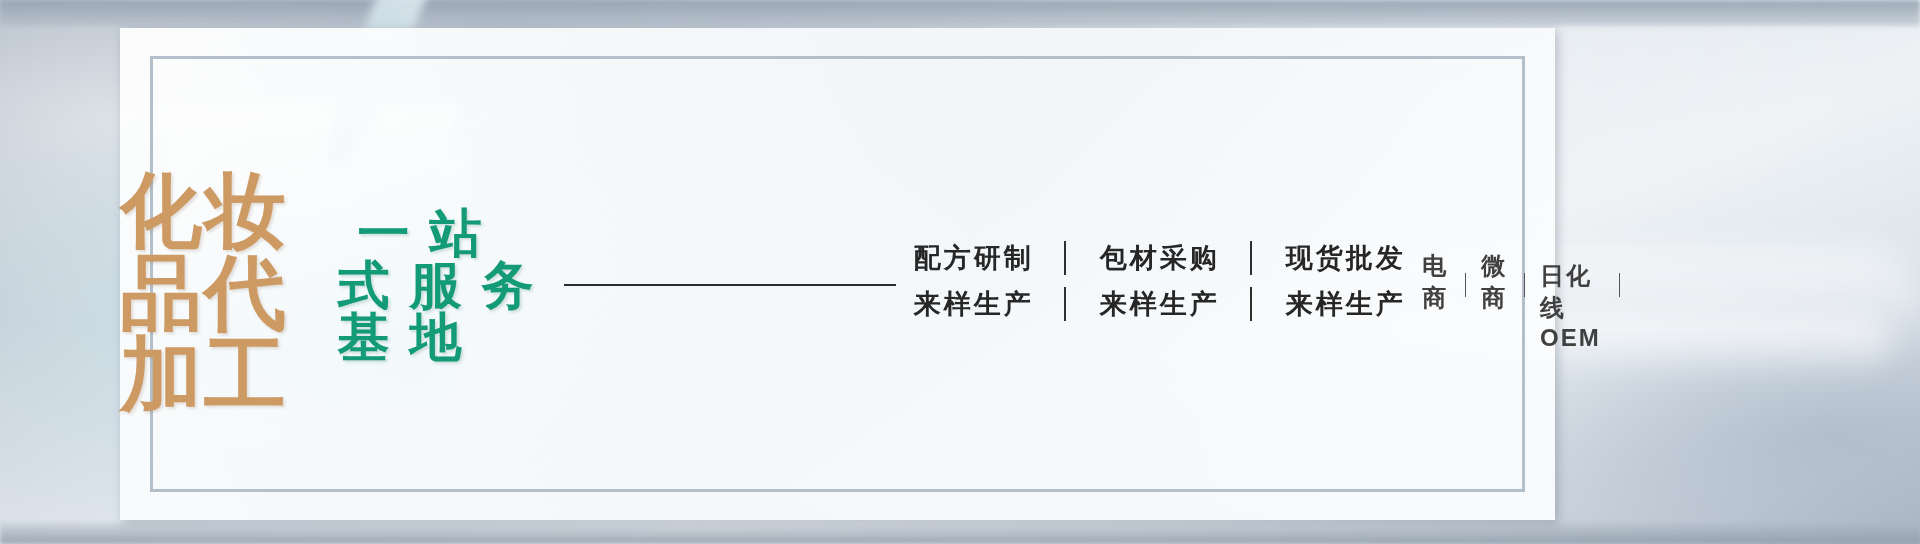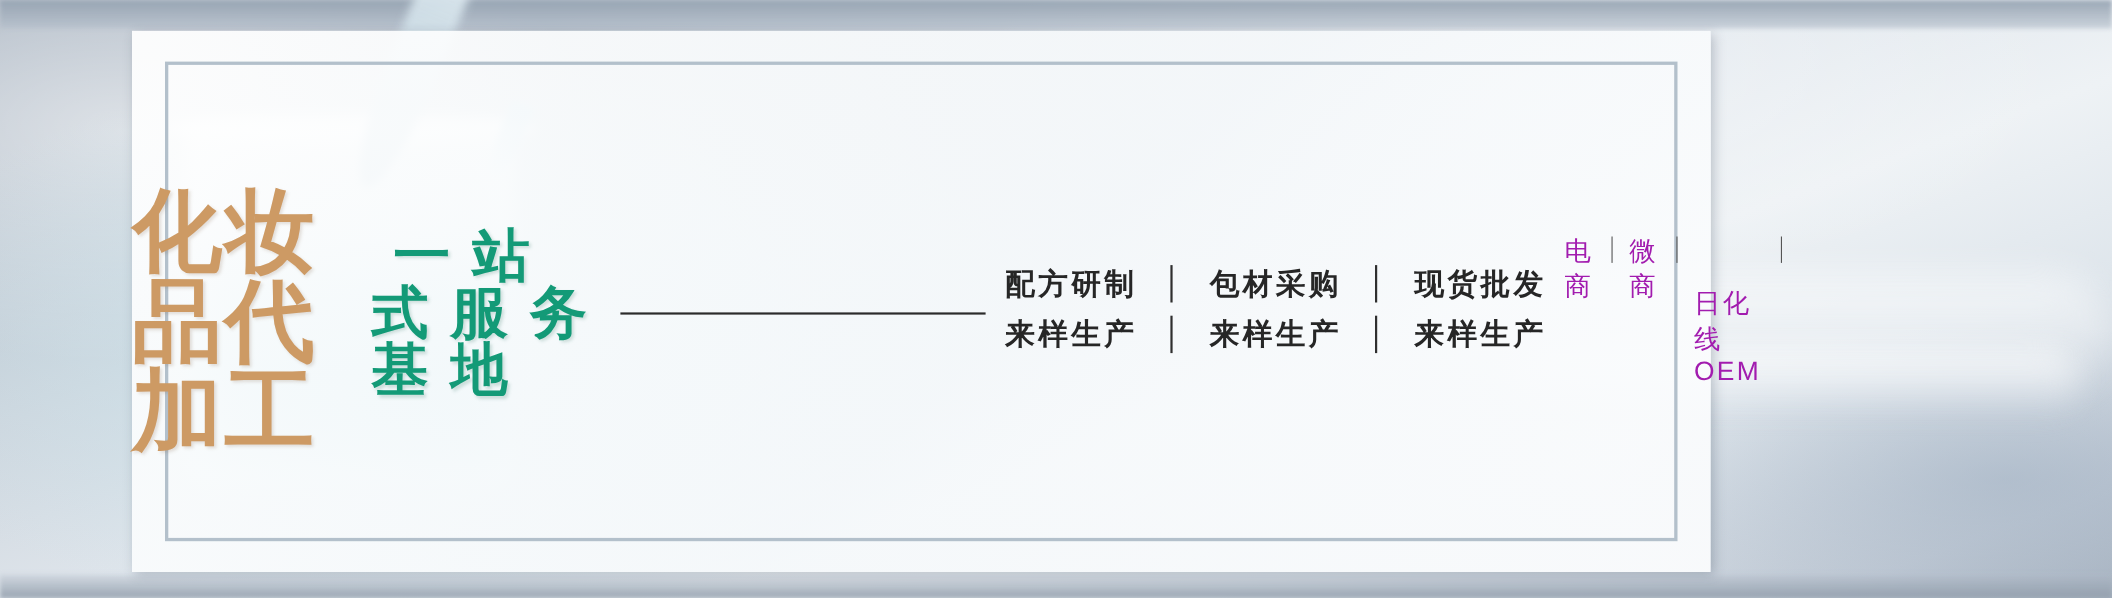--- a/index.html
+++ b/index.html
@@ -194,25 +194,25 @@
   .feature-sep {
     width: 2px;
     height: 34px;
     background: #2f2f2f;
     margin: 0 16px;
   }
 
   .tagline {
     margin-top: 16px;
     font-size: 24px;
-    font-weight: normal;
-    color: #a21caf;
+    font-weight: bold;
+    color: #404040;
     letter-spacing: 1.5px;
     display: flex;
-    align-items: flex-start;
+    align-items: center;
   }
   .tag-item { padding: 0 2px; letter-spacing: 4px; }
   .tag-item.latin { letter-spacing: 2px; margin-top: 48px; }
   .tag-sep {
     display: inline-block;
     width: 2px; height: 24px;
     background: #555;
     margin: 0 13px;
     position: relative;
     top: 3px;

